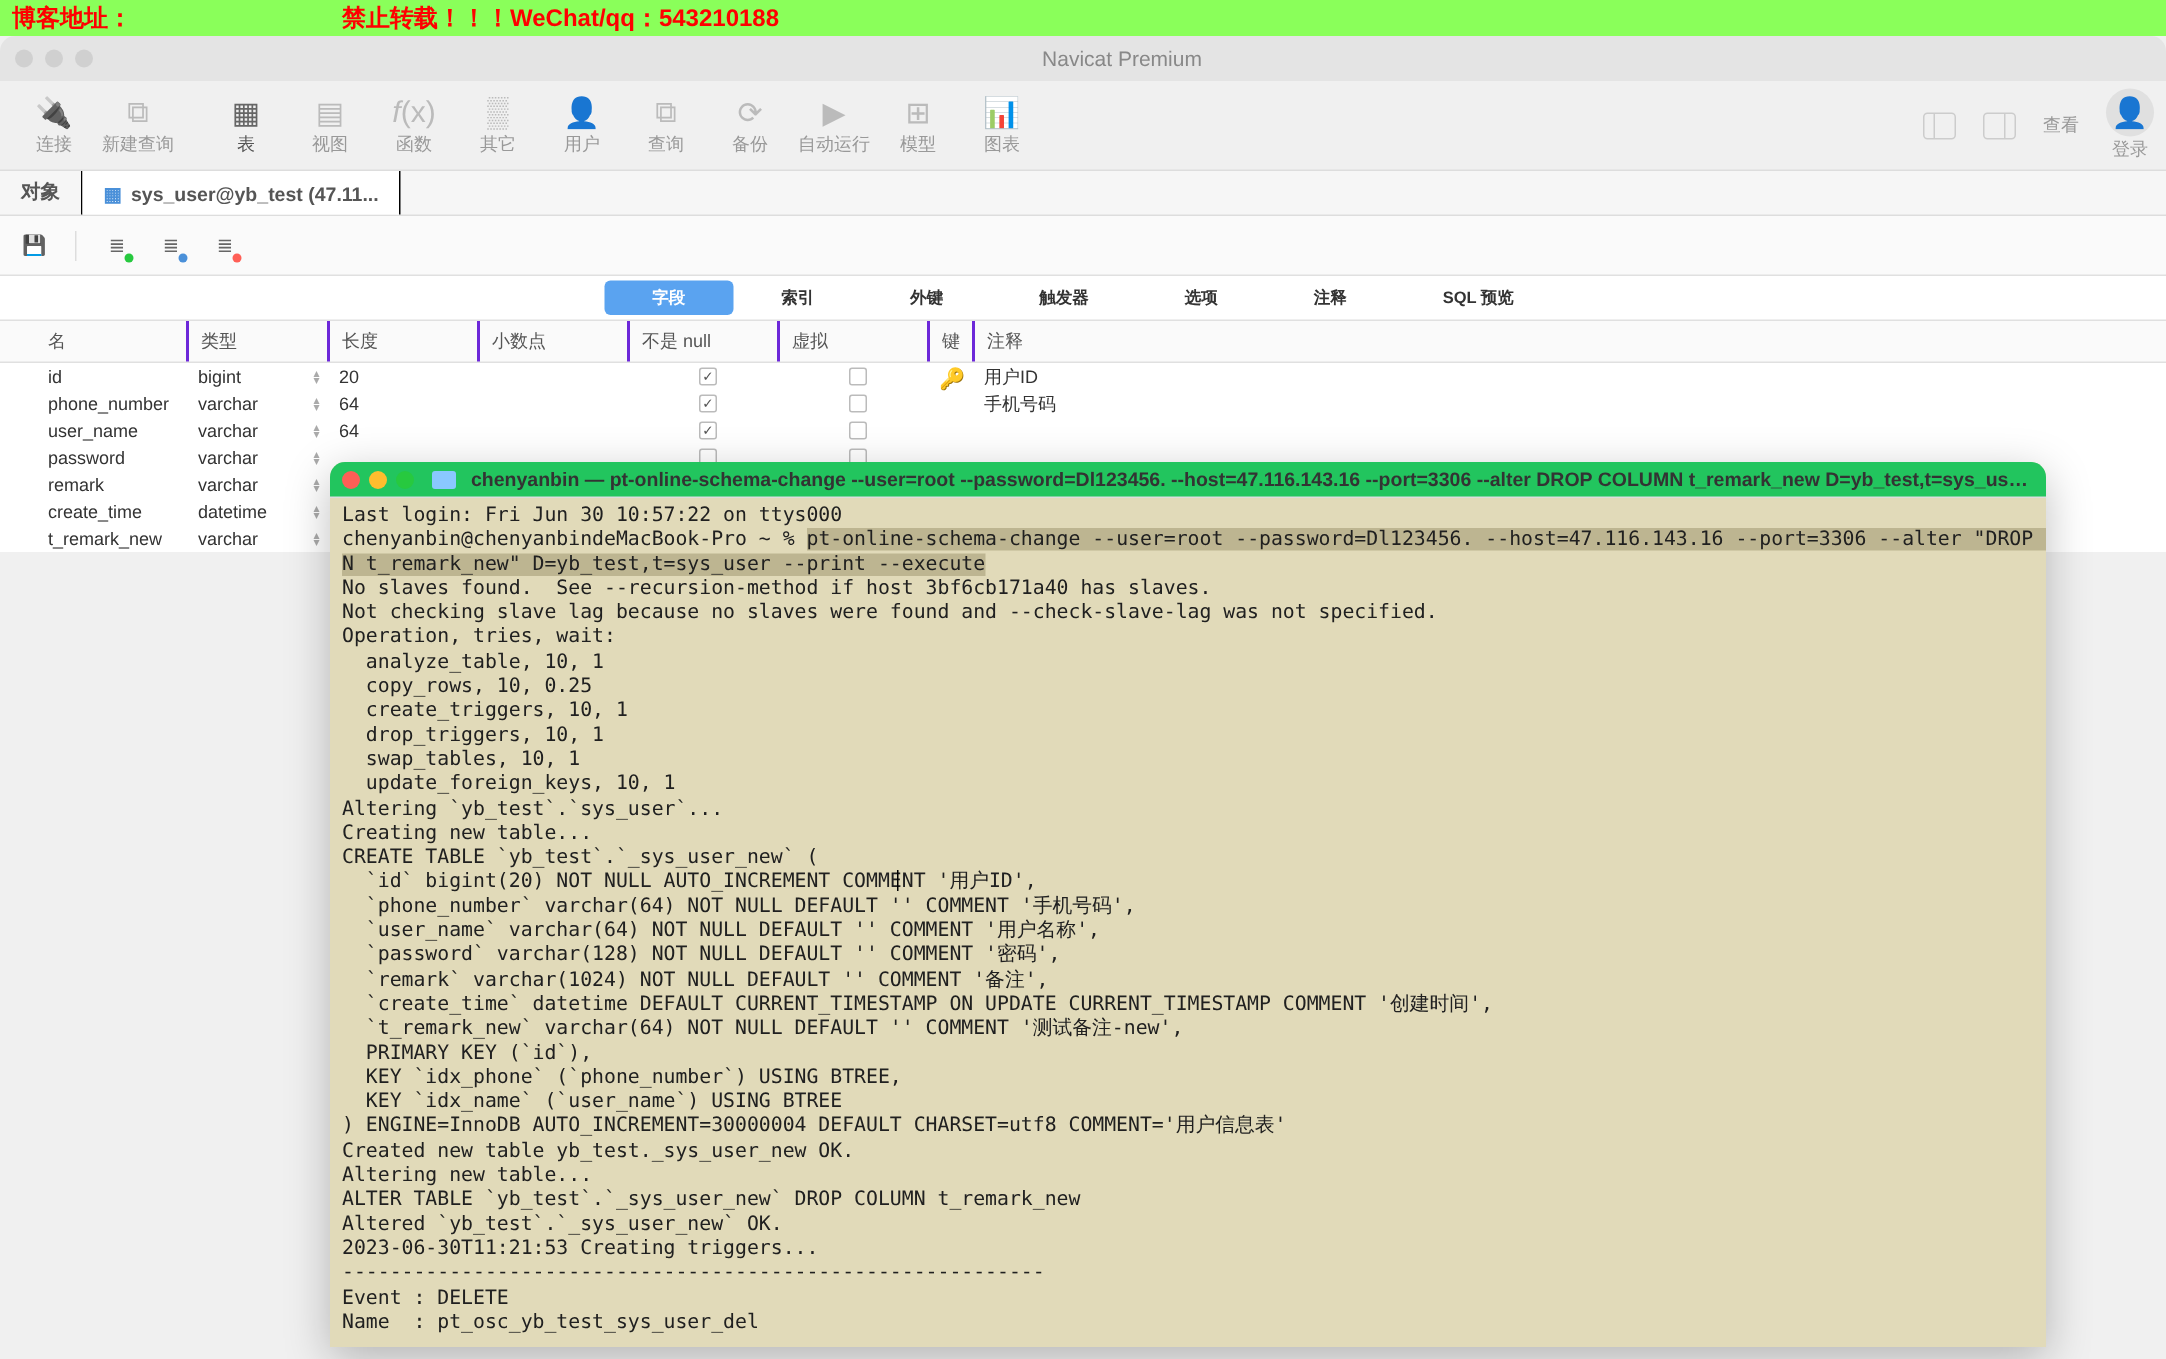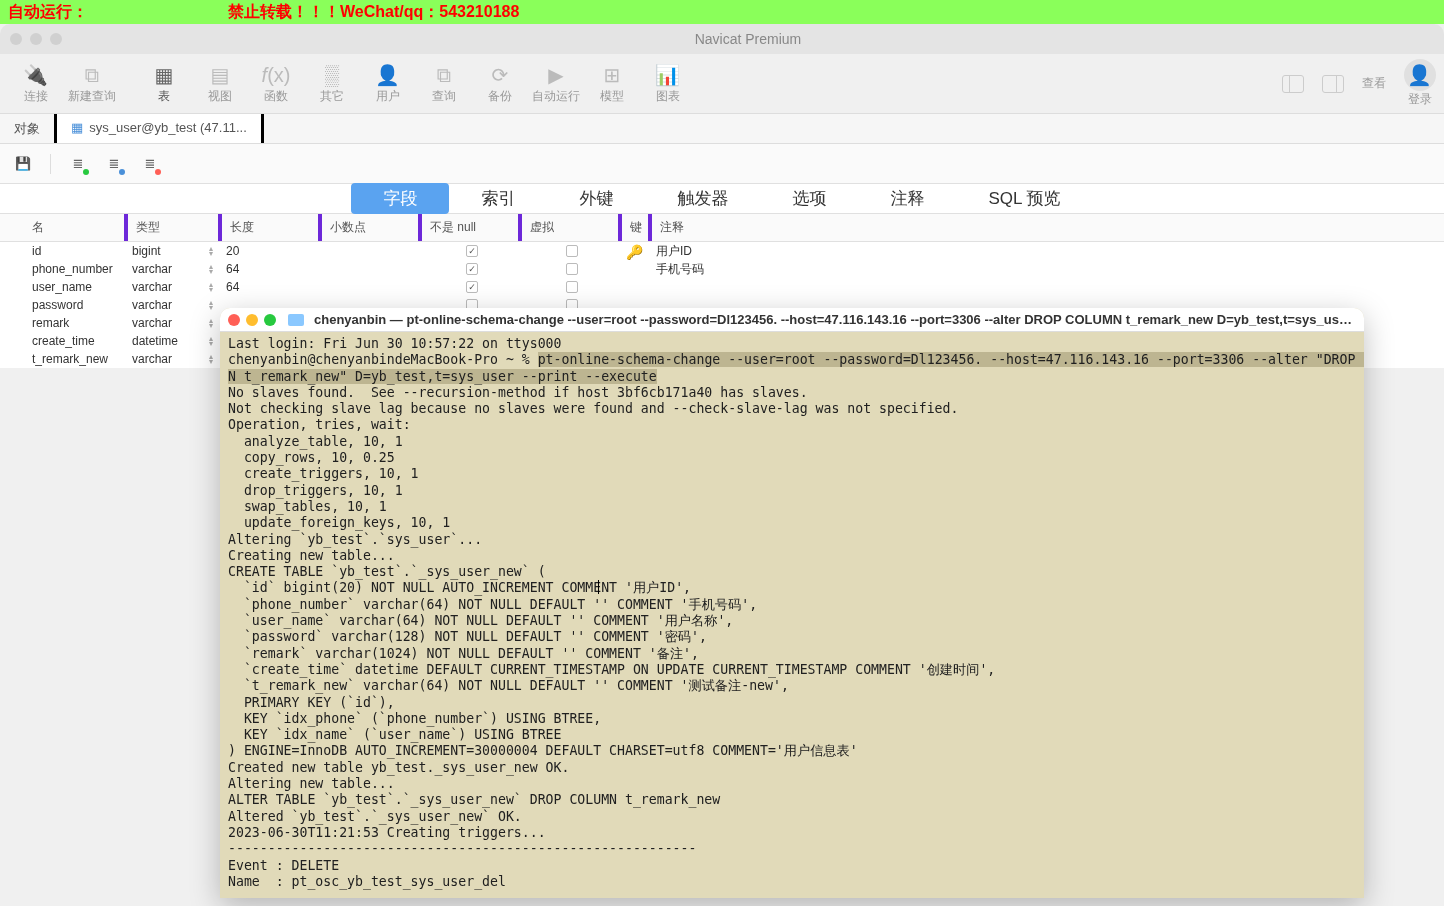--- a/index.html
+++ b/index.html
@@ -15,52 +15,52 @@
   .toolbar { height:60px; background:#f0f0f0; display:flex; align-items:center; padding:0 8px; border-bottom:1px solid #ddd; }
   .tbtn { display:flex; flex-direction:column; align-items:center; width:56px; color:#999; font-size:12px; }
   .tbtn.active { color:#555; }
   .tbtn svg, .tbtn .glyph { width:26px; height:26px; display:flex; align-items:center; justify-content:center; font-size:20px; color:#bbb; }
   .tbtn.active .glyph { color:#666; }
   .tspacer { flex:1; }
   .tright { display:flex; align-items:center; gap:18px; }
   .sidebar-toggle { width:22px; height:18px; border:1px solid #ccc; border-radius:3px; display:flex; }
   .sidebar-toggle .a { width:7px; border-right:1px solid #ccc; }
   .tabbar { height:30px; background:#f6f6f6; display:flex; align-items:stretch; border-bottom:1px solid #ddd; }
-  .tab { padding:6px 14px; font-size:13px; color:#555; border-right:3px solid #000000; display:flex; align-items:flex-start; gap:6px; }
+  .tab { padding:6px 14px; font-size:13px; color:#555; border-right:1px solid #000000; display:flex; align-items:flex-end; gap:6px;font-weight:bold; }
   .tab.active { background:#fff; }
   .actbar { height:40px; background:#fafafa; border-bottom:1px solid #e0e0e0; display:flex; align-items:center; padding:0 14px; gap:18px; }
   .actbar .ic { width:18px; height:18px; display:flex; align-items:center; justify-content:center; color:#666; position:relative;}
   .pill { display:inline-block; width:6px; height:6px; border-radius:50%; position:absolute; bottom:-2px; right:-2px; }
   .subtabs { height:30px; display:flex; align-items:center; justify-content:center; gap:0; background:#fff; border-bottom:1px solid #e0e0e0; }
-  .subtab { padding:4px 32px; font-size:17px; color:#333; cursor:pointer; }
+  .subtab { padding:4px 32px; font-size:11px; color:#333; cursor:pointer;font-weight:bold; }
   .subtab.active { background:#5aa3f0; color:#fff; border-radius:4px; }
   .grid-head { height:28px; background:#fafafa; border-bottom:1px solid #e0e0e0; display:flex; align-items:center; font-size:12px; color:#555; padding-left:24px; }
-  .gh-col { border-left:4px solid #6d28d9; padding-left:8px; height:100%; display:flex; align-items:center; }
+  .gh-col { border-left:2px solid #6d28d9; padding-left:8px; height:100%; display:flex; align-items:center; }
   .grid-body { background:#fff; }
   .grow { display:flex; align-items:center; height:18px; padding-left:24px; font-size:12px; }
   .gcell { padding-left:8px; display:flex; align-items:center; height:100%; }
   .spinner { width:14px; display:flex; flex-direction:column; align-items:center; color:#aaa; font-size:8px; line-height:5px; }
   .chk { width:12px; height:12px; border:1px solid #bbb; border-radius:2px; display:flex; align-items:center; justify-content:center; font-size:9px; color:#555;}
   .key-icon { width:14px; height:14px; color:#f0a020; font-size:14px; }
   
   .terminal { position:absolute; top:284px; left:220px; width:1144px; height:590px; background:#e1dab9; border-radius:10px 10px 0 0; box-shadow:0 8px 30px rgba(0,0,0,.25); overflow:hidden; }
-  .term-title { height:24px; background:#ffffff; display:flex; align-items:center; padding:0 8px; border-bottom:1px solid #ddd; gap:6px;}
+  .term-title { height:24px; background:#22c55e; display:flex; align-items:center; padding:0 8px; border-bottom:1px solid #ddd; gap:6px;}
   .term-title .dot { width:12px; height:12px; border-radius:50%; }
   .term-title .d1{background:#ff5f56;} .term-title .d2{background:#ffbd2e;} .term-title .d3{background:#27c93f;}
   .term-title .folder { width:16px; height:12px; background:#8ac8ff; border-radius:2px; margin-left:6px;}
   .term-title .ttxt { font-size:13px; font-weight:600; color:#333; margin-left:4px; white-space:nowrap; overflow:hidden; text-overflow:ellipsis; flex:1;}
   .term-body { padding:4px 8px; font-family: Menlo, Monaco, monospace; font-size:13.2px; line-height:16.3px; color:#202020; white-space:pre; overflow:hidden;}
   .term-body .hl { background:#bdb591; }
   .cursor { display:inline-block; border-left:1px solid #000; height:14px; vertical-align:middle;}
 </style>
 </head>
 <body>
 
 <div class="banner">
-  <span>自动运行：</span>
+  <span>博客地址：</span>
   <span class="warn">禁止转载！！！WeChat/qq：543210188</span>
 </div>
 
 <div class="app-window">
   <div class="titlebar">
     <div class="tlights">
       <div class="tlight"></div>
       <div class="tlight"></div>
       <div class="tlight"></div>
     </div>

